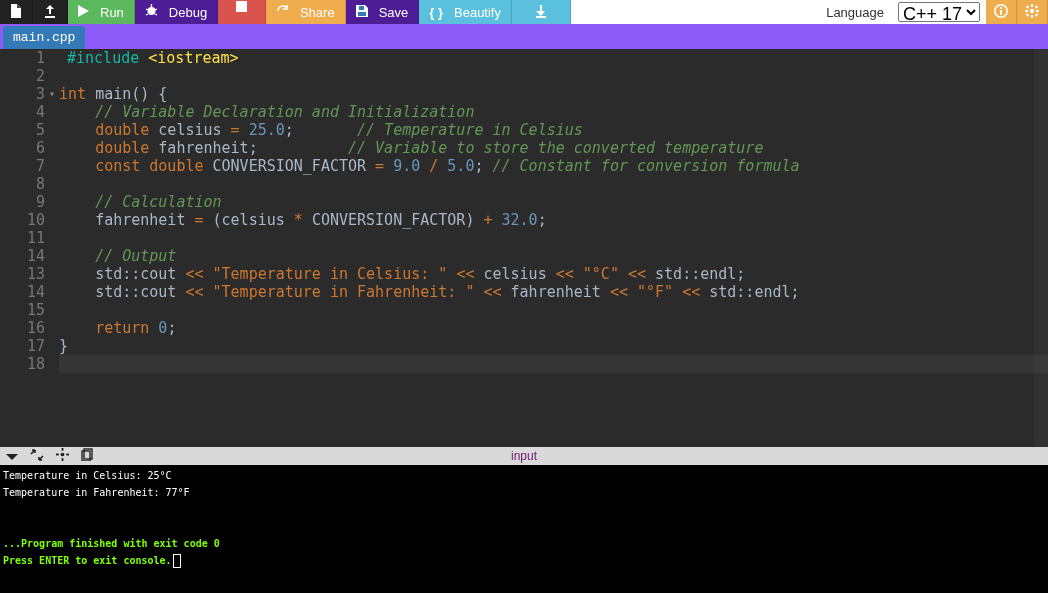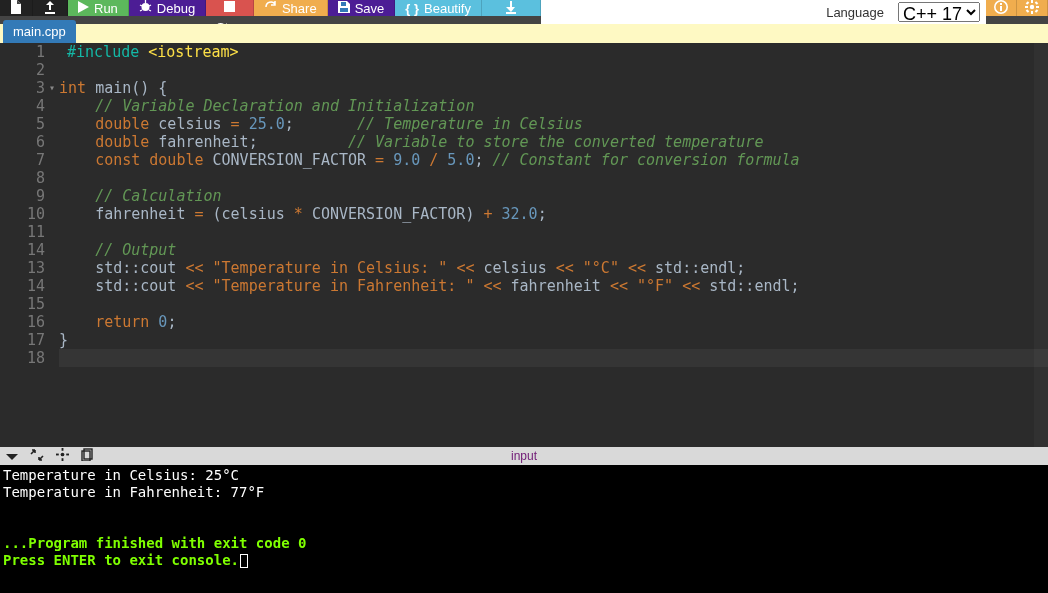--- a/index.html
+++ b/index.html
@@ -20,43 +20,44 @@
     height: 24px;
   }
   .btn {
     display: inline-flex;
     align-items: center;
     padding: 0 10px;
     font-size: 13px;
     color: #fff;
     cursor: pointer;
     border-right: 1px solid rgba(0,0,0,0.15);
-    gap: 5px;
-    height: 16px;
+    gap: 11px;
+    height: 24px;
   }
   .btn.dark { background: #222; }
   .btn.green { background: #5cb85c; }
   .btn.blue { background: #4c1d95; }
   .btn.red { background: #d9534f; flex-direction: column; }
   .btn.orange { background: #f0ad4e; }
   .btn.lightblue { background: #5bc0de; }
   .toolbar-spacer { flex: 1; background: #fff; }
   .lang-area {
     display: flex; align-items: center; background: #fff; color: #333;
     padding: 0 6px; gap: 14px;
   }
   select {
     font-size: 18px; height: 20px;
   }
   .icon { display:inline-block; }
   .tabbar {
-    background: #fef9c3;
-    height: 19px;
+    background: #8b5cf6;
+    height: 25px;
     display: flex;
     align-items: flex-end;
+    font-family: Liberation Mono, monospace;
   }
   .tab {
     background: #337ab7;
     color: #fff;
     font-size: 13px;
     padding: 4px 10px;
     border-top-left-radius: 3px;
     border-top-right-radius: 3px;
     margin-left: 3px;
   }
@@ -111,21 +112,21 @@
     padding: 0 6px; cursor: pointer; font-size: 14px; line-height: 18px;
   }
   .input-label {
     position: absolute; left: 50%; transform: translateX(-50%);
     font-size: 12px; color: #701a75;
   }
   .console {
     background: #000;
     color: #fff;
     font-family: "Consolas","Menlo","Monaco",monospace;
-    font-size: 14px;
+    font-size: 10px;
     line-height: 17px;
     padding: 2px 3px;
     height: 128px;
     white-space: pre;
   }
   .c-green { color: #7fff00; font-weight: bold; }
   .cursor-box {
     display:inline-block; width: 8px; height: 14px; border:1px solid #fff; vertical-align: middle; margin-left:1px;
   }
   .gutter-line { height:18px; position:relative;}

